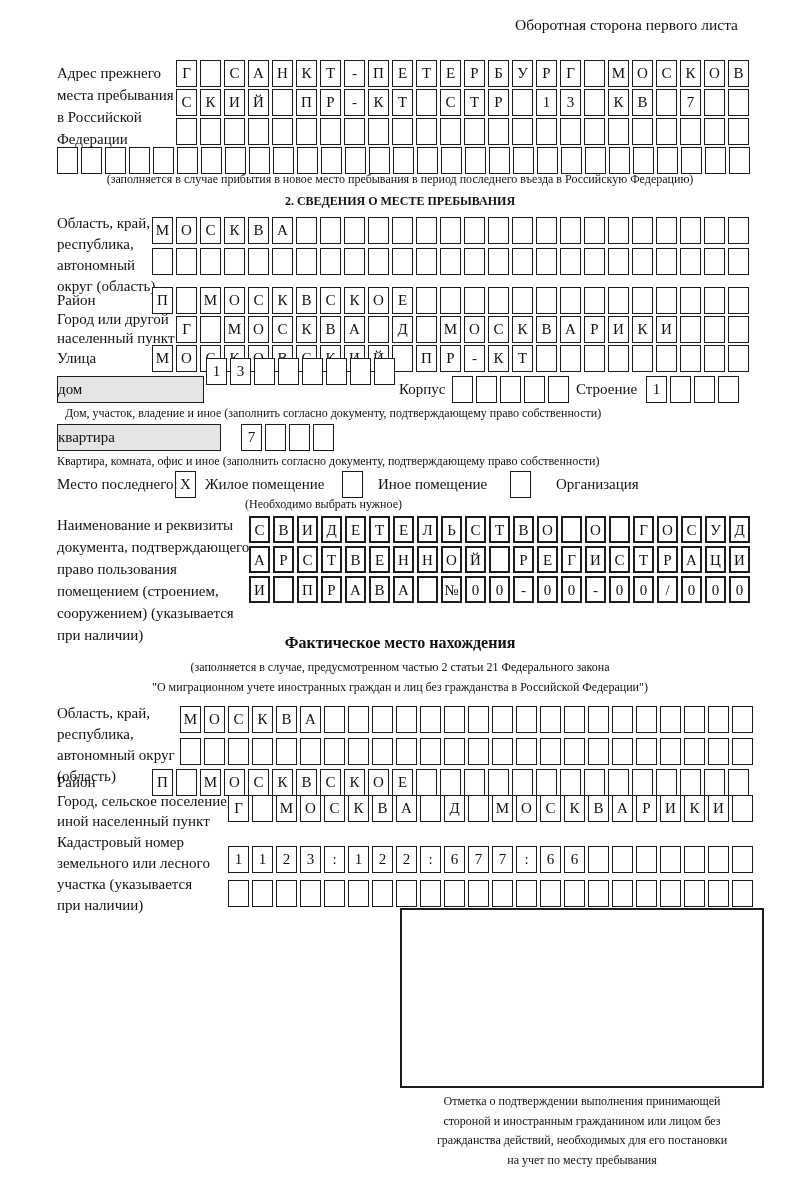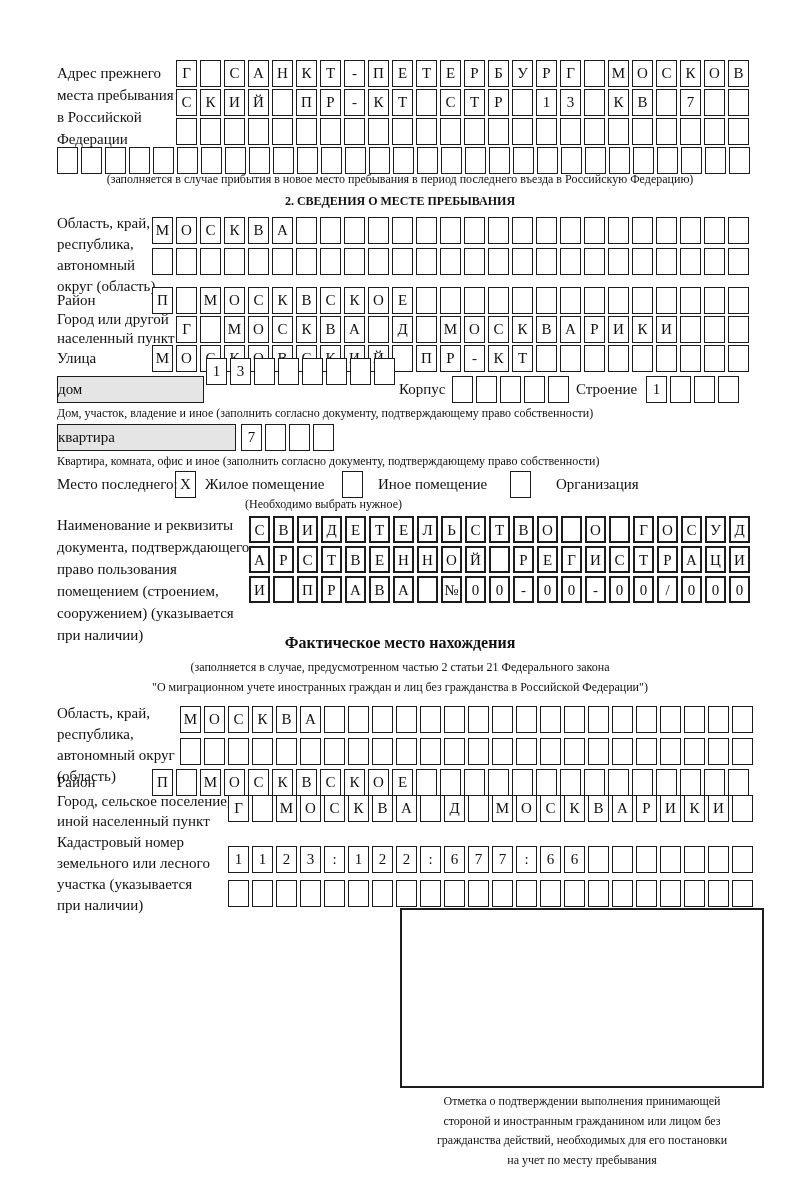--- a/index.html
+++ b/index.html
@@ -27,20 +27,21 @@
     position:absolute; box-sizing:border-box; width:21px; height:27px;
     border:1.7px solid #1c1c1c; text-align:center; font-size:15px; line-height:24px;
   }
   .stampbox{position:absolute; border:2px solid #1c1c1c; background:#fff;}
 </style>
 </head>
 <body>
 
 <div id="page">
 
+  <div class="abs" style="top:16px; right:62px; font-size:15.5px;">Оборотная сторона первого листа</div>
 
   <div class="abs lbl" style="left:57px; top:62px; line-height:22px;">Адрес прежнего
 места пребывания
 в Российской
 Федерации</div>
   <div class="boxrow" style="left:176px; top:60px;"><span class="cbox">Г</span><span class="cbox"></span><span class="cbox">С</span><span class="cbox">А</span><span class="cbox">Н</span><span class="cbox">К</span><span class="cbox">Т</span><span class="cbox">-</span><span class="cbox">П</span><span class="cbox">Е</span><span class="cbox">Т</span><span class="cbox">Е</span><span class="cbox">Р</span><span class="cbox">Б</span><span class="cbox">У</span><span class="cbox">Р</span><span class="cbox">Г</span><span class="cbox"></span><span class="cbox">М</span><span class="cbox">О</span><span class="cbox">С</span><span class="cbox">К</span><span class="cbox">О</span><span class="cbox">В</span></div>
   <div class="boxrow" style="left:176px; top:89px;"><span class="cbox">С</span><span class="cbox">К</span><span class="cbox">И</span><span class="cbox">Й</span><span class="cbox"></span><span class="cbox">П</span><span class="cbox">Р</span><span class="cbox">-</span><span class="cbox">К</span><span class="cbox">Т</span><span class="cbox"></span><span class="cbox">С</span><span class="cbox">Т</span><span class="cbox">Р</span><span class="cbox"></span><span class="cbox">1</span><span class="cbox">3</span><span class="cbox"></span><span class="cbox">К</span><span class="cbox">В</span><span class="cbox"></span><span class="cbox">7</span><span class="cbox"></span><span class="cbox"></span></div>
   <div class="boxrow" style="left:176px; top:118px;"><span class="cbox"></span><span class="cbox"></span><span class="cbox"></span><span class="cbox"></span><span class="cbox"></span><span class="cbox"></span><span class="cbox"></span><span class="cbox"></span><span class="cbox"></span><span class="cbox"></span><span class="cbox"></span><span class="cbox"></span><span class="cbox"></span><span class="cbox"></span><span class="cbox"></span><span class="cbox"></span><span class="cbox"></span><span class="cbox"></span><span class="cbox"></span><span class="cbox"></span><span class="cbox"></span><span class="cbox"></span><span class="cbox"></span><span class="cbox"></span></div>
   <div class="boxrow" style="left:57px;  top:147px;"><span class="cbox"></span><span class="cbox"></span><span class="cbox"></span><span class="cbox"></span><span class="cbox"></span><span class="cbox"></span><span class="cbox"></span><span class="cbox"></span><span class="cbox"></span><span class="cbox"></span><span class="cbox"></span><span class="cbox"></span><span class="cbox"></span><span class="cbox"></span><span class="cbox"></span><span class="cbox"></span><span class="cbox"></span><span class="cbox"></span><span class="cbox"></span><span class="cbox"></span><span class="cbox"></span><span class="cbox"></span><span class="cbox"></span><span class="cbox"></span><span class="cbox"></span><span class="cbox"></span><span class="cbox"></span><span class="cbox"></span><span class="cbox"></span></div>
   <div class="abs cap center" style="top:172px;">(заполняется в случае прибытия в новое место пребывания в период последнего въезда в Российскую Федерацию)</div>
@@ -63,23 +64,23 @@
 
   <div class="abs lbl" style="left:57px; top:348px;">Улица</div>
   <div class="boxrow" style="left:152px; top:345px;"><span class="cbox">М</span><span class="cbox">О</span><span class="cbox">С</span><span class="cbox">К</span><span class="cbox">О</span><span class="cbox">В</span><span class="cbox">С</span><span class="cbox">К</span><span class="cbox">И</span><span class="cbox">Й</span><span class="cbox"></span><span class="cbox">П</span><span class="cbox">Р</span><span class="cbox">-</span><span class="cbox">К</span><span class="cbox">Т</span><span class="cbox"></span><span class="cbox"></span><span class="cbox"></span><span class="cbox"></span><span class="cbox"></span><span class="cbox"></span><span class="cbox"></span><span class="cbox"></span><span class="cbox"></span></div>
 
   <div class="widebox" style="left:57px; top:376px; width:147px;">дом</div>
   <div class="boxrow" style="left:206px; top:358px;"><span class="cbox">1</span><span class="cbox">3</span><span class="cbox"></span><span class="cbox"></span><span class="cbox"></span><span class="cbox"></span><span class="cbox"></span><span class="cbox"></span></div>
   <div class="abs lbl" style="left:399px; top:379px;">Корпус</div>
   <div class="boxrow" style="left:452px; top:376px;"><span class="cbox"></span><span class="cbox"></span><span class="cbox"></span><span class="cbox"></span><span class="cbox"></span></div>
   <div class="abs lbl" style="left:576px; top:379px;">Строение</div>
   <div class="boxrow" style="left:646px; top:376px;"><span class="cbox">1</span><span class="cbox"></span><span class="cbox"></span><span class="cbox"></span></div>
-  <div class="abs cap" style="left:57px; top:406px;">Дом, участок, владение и иное (заполнить согласно документу, подтверждающему право собственности)</div>
+  <div class="abs cap" style="left:65px; top:406px;">Дом, участок, владение и иное (заполнить согласно документу, подтверждающему право собственности)</div>
 
-  <div class="widebox" style="left:57px; top:424px; width:179px;font-family:Liberation Serif, serif;">квартира</div>
+  <div class="widebox" style="left:57px; top:424px; width:164px;font-family:Liberation Serif, serif;">квартира</div>
   <div class="boxrow" style="left:241px; top:424px;"><span class="cbox">7</span><span class="cbox"></span><span class="cbox"></span><span class="cbox"></span></div>
   <div class="abs cap" style="left:57px; top:454px;">Квартира, комната, офис и иное (заполнить согласно документу, подтверждающему право собственности)</div>
 
   <div class="abs lbl" style="left:57px; top:474px;">Место последнего:</div>
   <div class="checkbox" style="left:175px; top:471px;">X</div>
   <div class="abs lbl" style="left:205px; top:474px;">Жилое помещение</div>
   <div class="checkbox" style="left:342px; top:471px;"></div>
   <div class="abs lbl" style="left:378px; top:474px;">Иное помещение</div>
   <div class="checkbox" style="left:510px; top:471px;"></div>
   <div class="abs lbl" style="left:556px; top:474px;">Организация</div>

